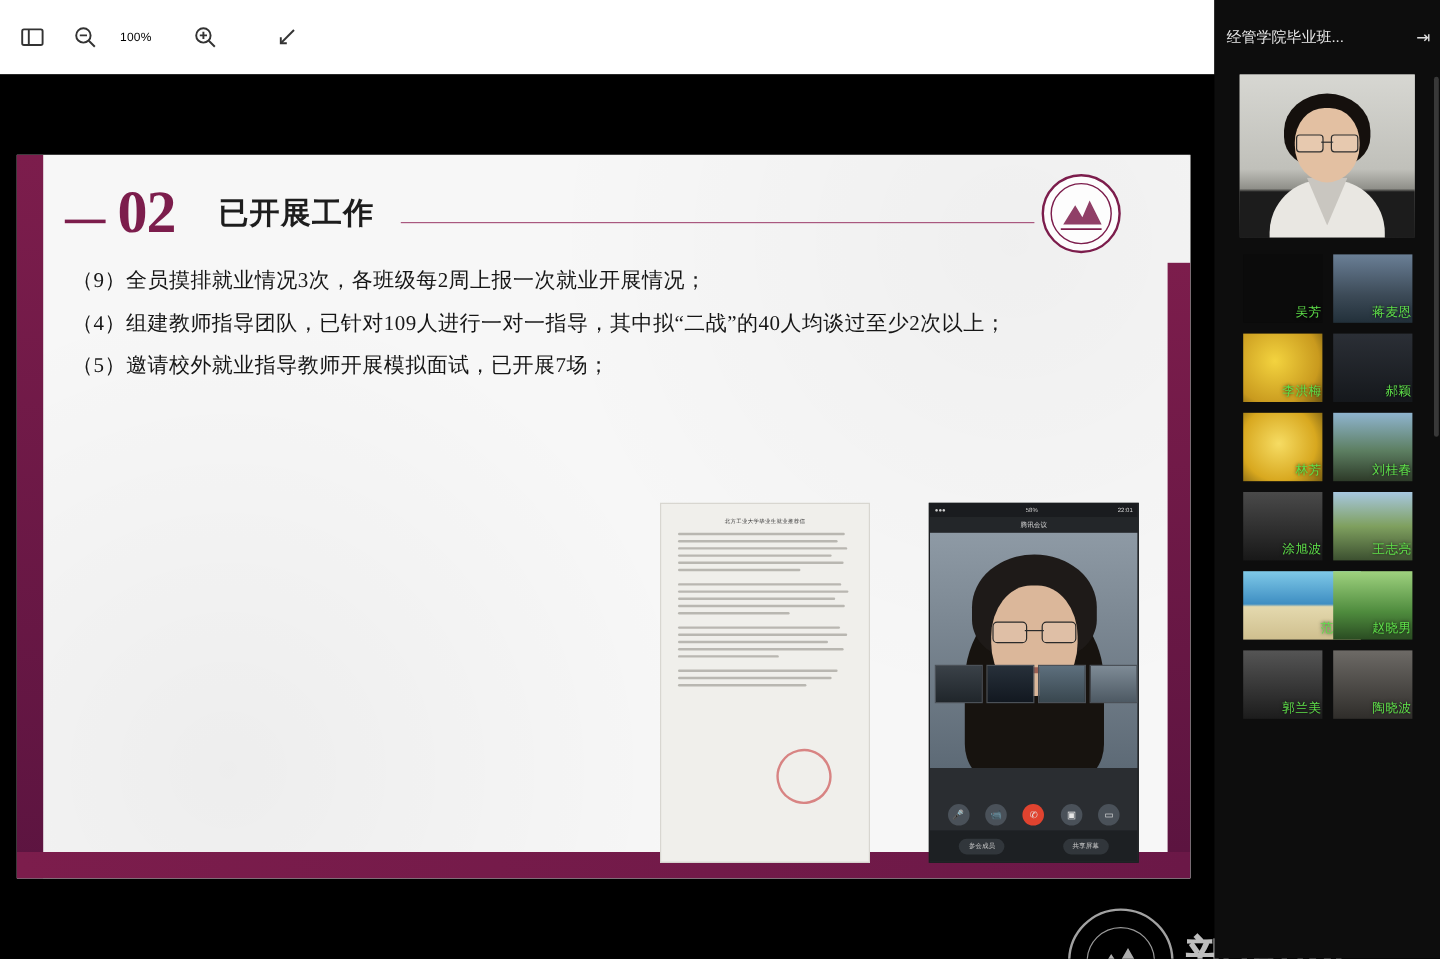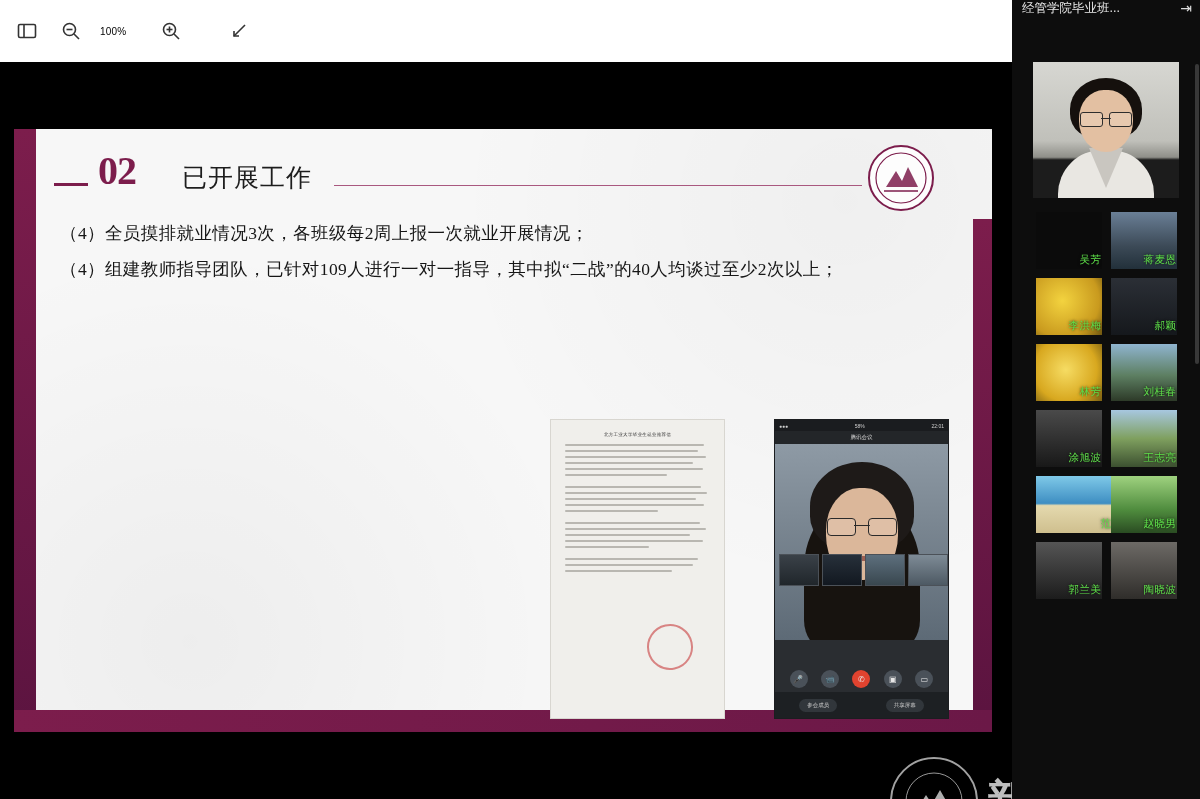--- a/index.html
+++ b/index.html
@@ -102,31 +102,31 @@
   }
   .num-dash {
     position: absolute;
     left: 0; top: 36px;
     width: 34px; height: 3px;
     background: #7c1d4c;
   }
   .slide-number {
     position: absolute;
     left: 44px; top: 0px;
-    font-size: 40px;
+    font-size: 50px;
     font-weight: bold;
     color: #7c1d4c;
     font-family: "Liberation Serif", serif;
     letter-spacing: -1px;
   }
   .slide-title {
     position: absolute;
     left: 128px; top: 14px;
     font-size: 25px;
-    font-weight: normal;
+    font-weight: bold;
     color: #1d1d1d;
     letter-spacing: 1px;
   }
   .title-rule {
     position: absolute;
     left: 280px; right: 90px; top: 38px;
     height: 1px;
     background: #a9587f;
   }
   .logo-badge {
@@ -344,21 +344,21 @@
   
   .panel {
     position: absolute;
     top: 0; right: 0;
     width: 188px;
     height: 799px;
     background: #0d0d0d;
   }
   .panel-head {
     height: 62px;
-    display: flex; justify-content: space-between;
+    display: flex; align-items: center; justify-content: space-between;
     padding: 0 8px 0 10px;
     color: #e8e8e8;
     font-size: 12.5px;
     box-sizing: border-box;
   }
   .panel-title {
     white-space: nowrap;
     overflow: hidden;
     text-overflow: ellipsis;
     max-width: 140px;
@@ -477,22 +477,23 @@
         <div class="logo-badge">
           <svg width="54" height="54" viewBox="0 0 54 54">
             <circle cx="27" cy="27" r="25" fill="none" stroke="#7c1d4c" stroke-width="1.2"></circle>
             <path d="M12 36 L22 20 L28 30 L34 16 L44 36 Z" fill="#7c1d4c" opacity="0.85"></path>
             <path d="M10 40 h34" stroke="#7c1d4c" stroke-width="1.4"></path>
           </svg>
         </div>
       </div>
 
       <div class="bullets">
-        <div class="bullet">（4）全员摸排就业情况3次，各班级每2周上报一次就业开展情况；</div>
+        <div class="bullet">（9）全员摸排就业情况3次，各班级每2周上报一次就业开展情况；</div>
         <div class="bullet">（4）组建教师指导团队，已针对109人进行一对一指导，其中拟“二战”的40人均谈过至少2次以上；</div>
+        <div class="bullet">（5）邀请校外就业指导教师开展模拟面试，已开展7场；</div>
       </div>
 
       <div class="photo-doc">
         <div class="doc-title">北方工业大学毕业生就业推荐信</div>
         <div class="doc-line" style="width:96%"></div>
         <div class="doc-line" style="width:92%"></div>
         <div class="doc-line" style="width:97%"></div>
         <div class="doc-line" style="width:88%"></div>
         <div class="doc-line" style="width:95%"></div>
         <div class="doc-line" style="width:70%; margin-bottom:10px;"></div>

